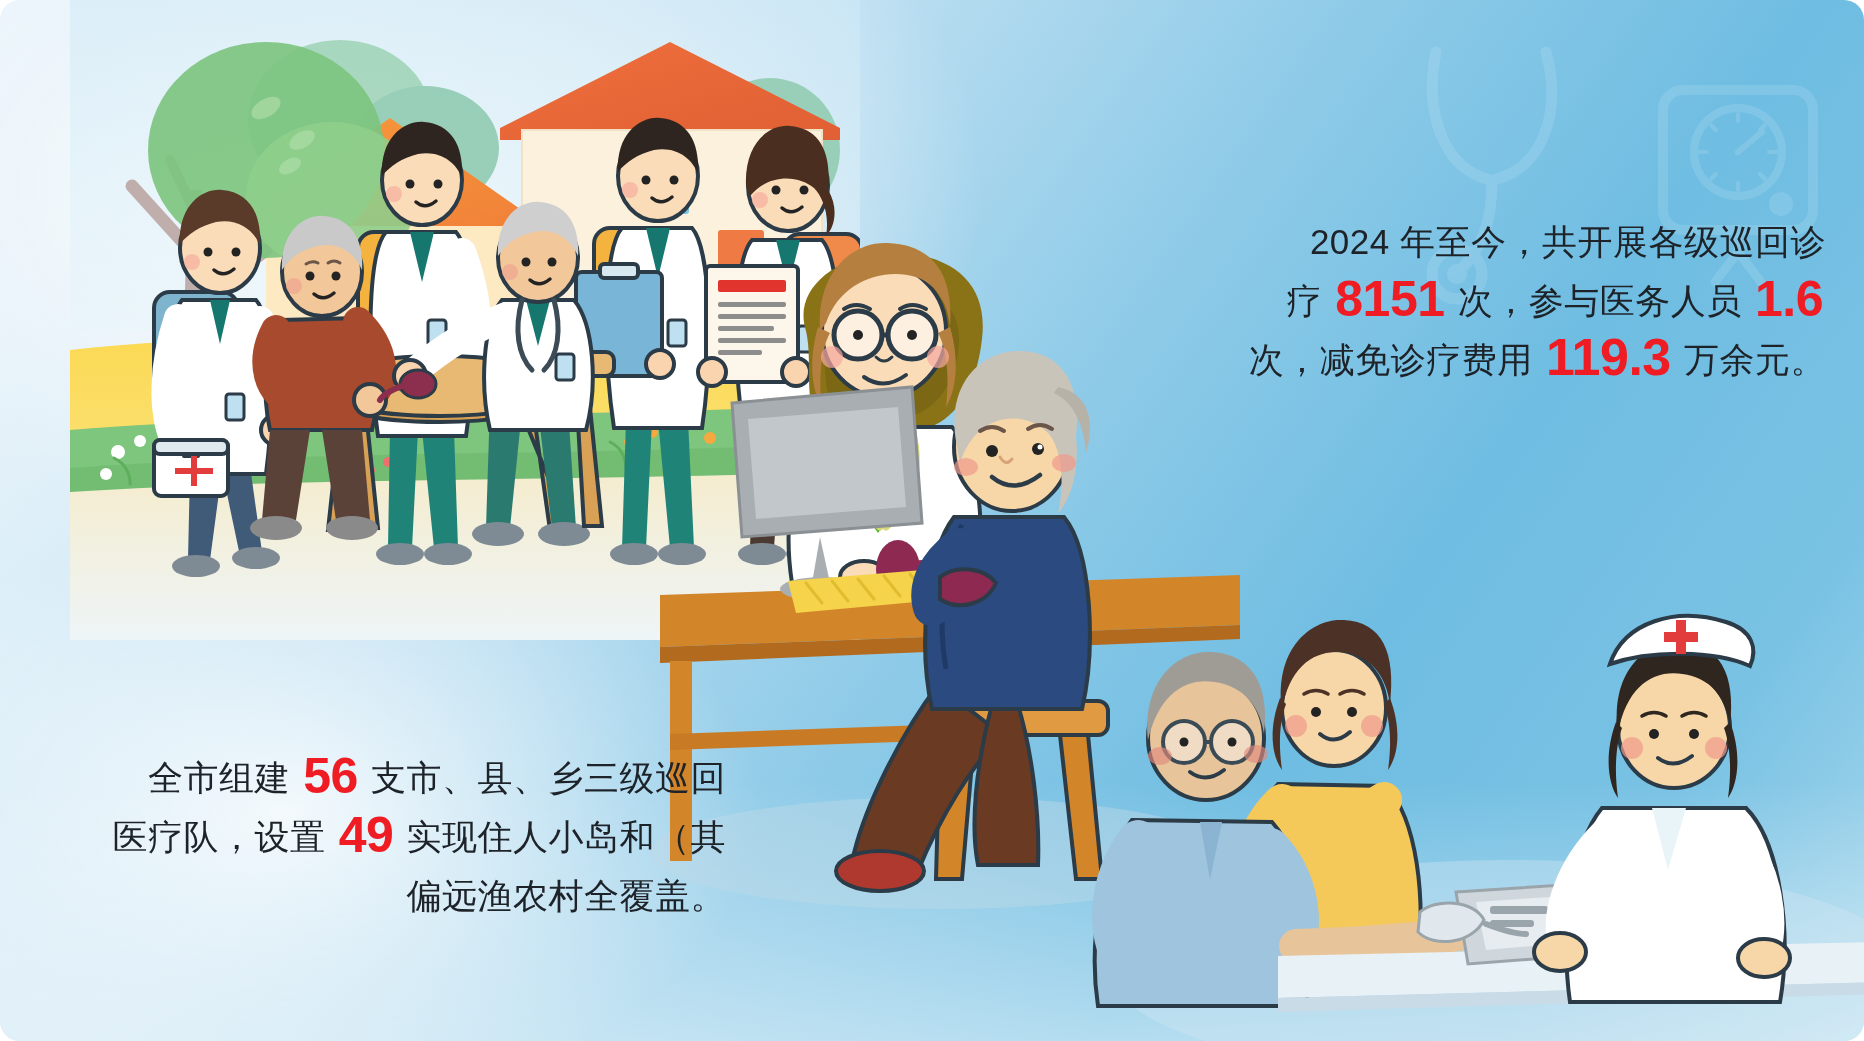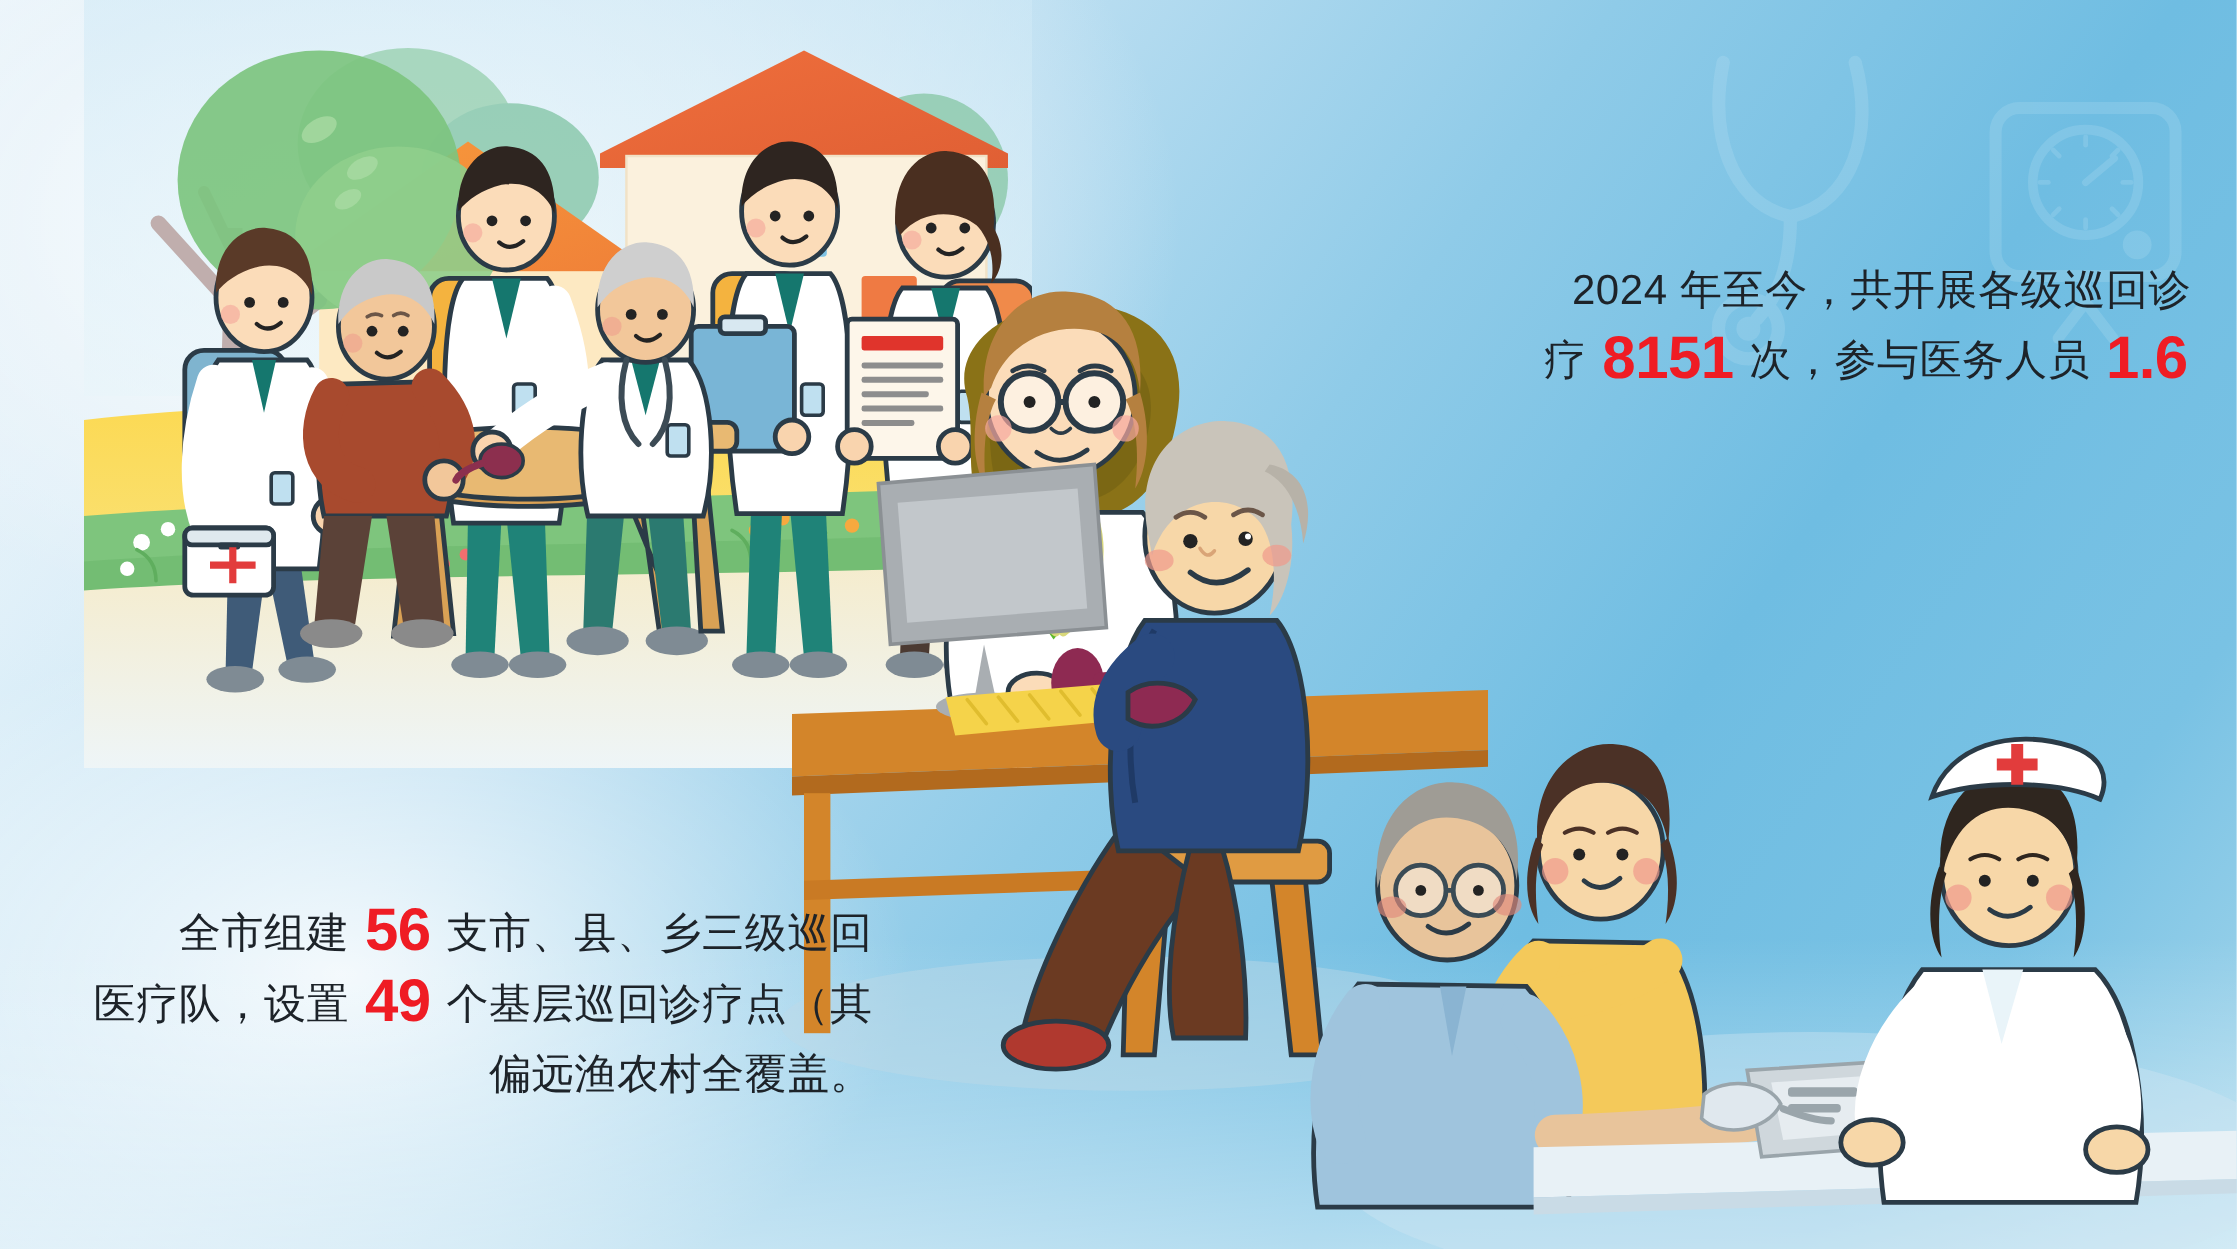--- a/index.html
+++ b/index.html
@@ -9,20 +9,21 @@
     font-family:"Liberation Sans","DejaVu Sans",sans-serif;
     background:#ffffff;
   }
   #stage {
     position:relative;
     width:1864px; height:1041px;
     overflow:hidden;
     background:
       radial-gradient(ellipse 900px 620px at 18% 18%, #eef7fb 0%, #e3f0f8 35%, rgba(208,233,245,0) 72%),
       linear-gradient(125deg, #f3fafd 0%, #dff0f9 14%, #bfe0f2 32%, #8fcbe8 52%, #6fbde2 70%, #79c2e4 86%, #a9d8ec 100%);
+    border-radius: 20px;
   }
 
   
   .wash { position:absolute; pointer-events:none; }
   .wash-tl { left:-60px; top:-40px; width:820px; height:560px;
     background:radial-gradient(ellipse at 40% 40%, rgba(255,255,255,.75) 0%, rgba(255,255,255,0) 70%); }
   .wash-bl { left:-120px; top:560px; width:900px; height:560px;
     background:radial-gradient(ellipse at 45% 45%, rgba(255,255,255,.82) 0%, rgba(255,255,255,0) 68%); }
   .wash-bottom { left:0; bottom:-40px; width:1864px; height:300px;
     background:linear-gradient(to top, rgba(255,255,255,.55), rgba(255,255,255,0)); }
@@ -591,27 +592,30 @@
     </g>
   </svg>
 
   <div class="textblock" id="block-right">
     <div class="tline">
       <span>2024 年至今，共开展各级巡回诊</span>
     </div>
     <div class="tline">
       <span>疗 </span><span class="hl">8151</span><span> 次，参与医务人员 </span><span class="hl">1.6</span>
     </div>
+    <div class="tline">
+      <span>次，减免诊疗费用 </span><span class="hl wide">119.3</span><span> 万余元。</span>
+    </div>
   </div>
 
   <div class="textblock" id="block-left">
     <div class="tline">
       <span class="ind"></span><span>全市组建 </span><span class="hl">56</span><span> 支市、县、乡三级巡回</span>
     </div>
     <div class="tline">
-      <span>医疗队，设置 </span><span class="hl">49</span><span> 个基层巡回诊疗点（其</span>
+      <span>医疗队，设置 </span><span class="hl">49</span><span> 实现住人小岛和（其</span>
     </div>
     <div class="tline">
       <span>偏远渔农村全覆盖。</span>
     </div>
   </div>
 
 </div>
 
 </body></html>

